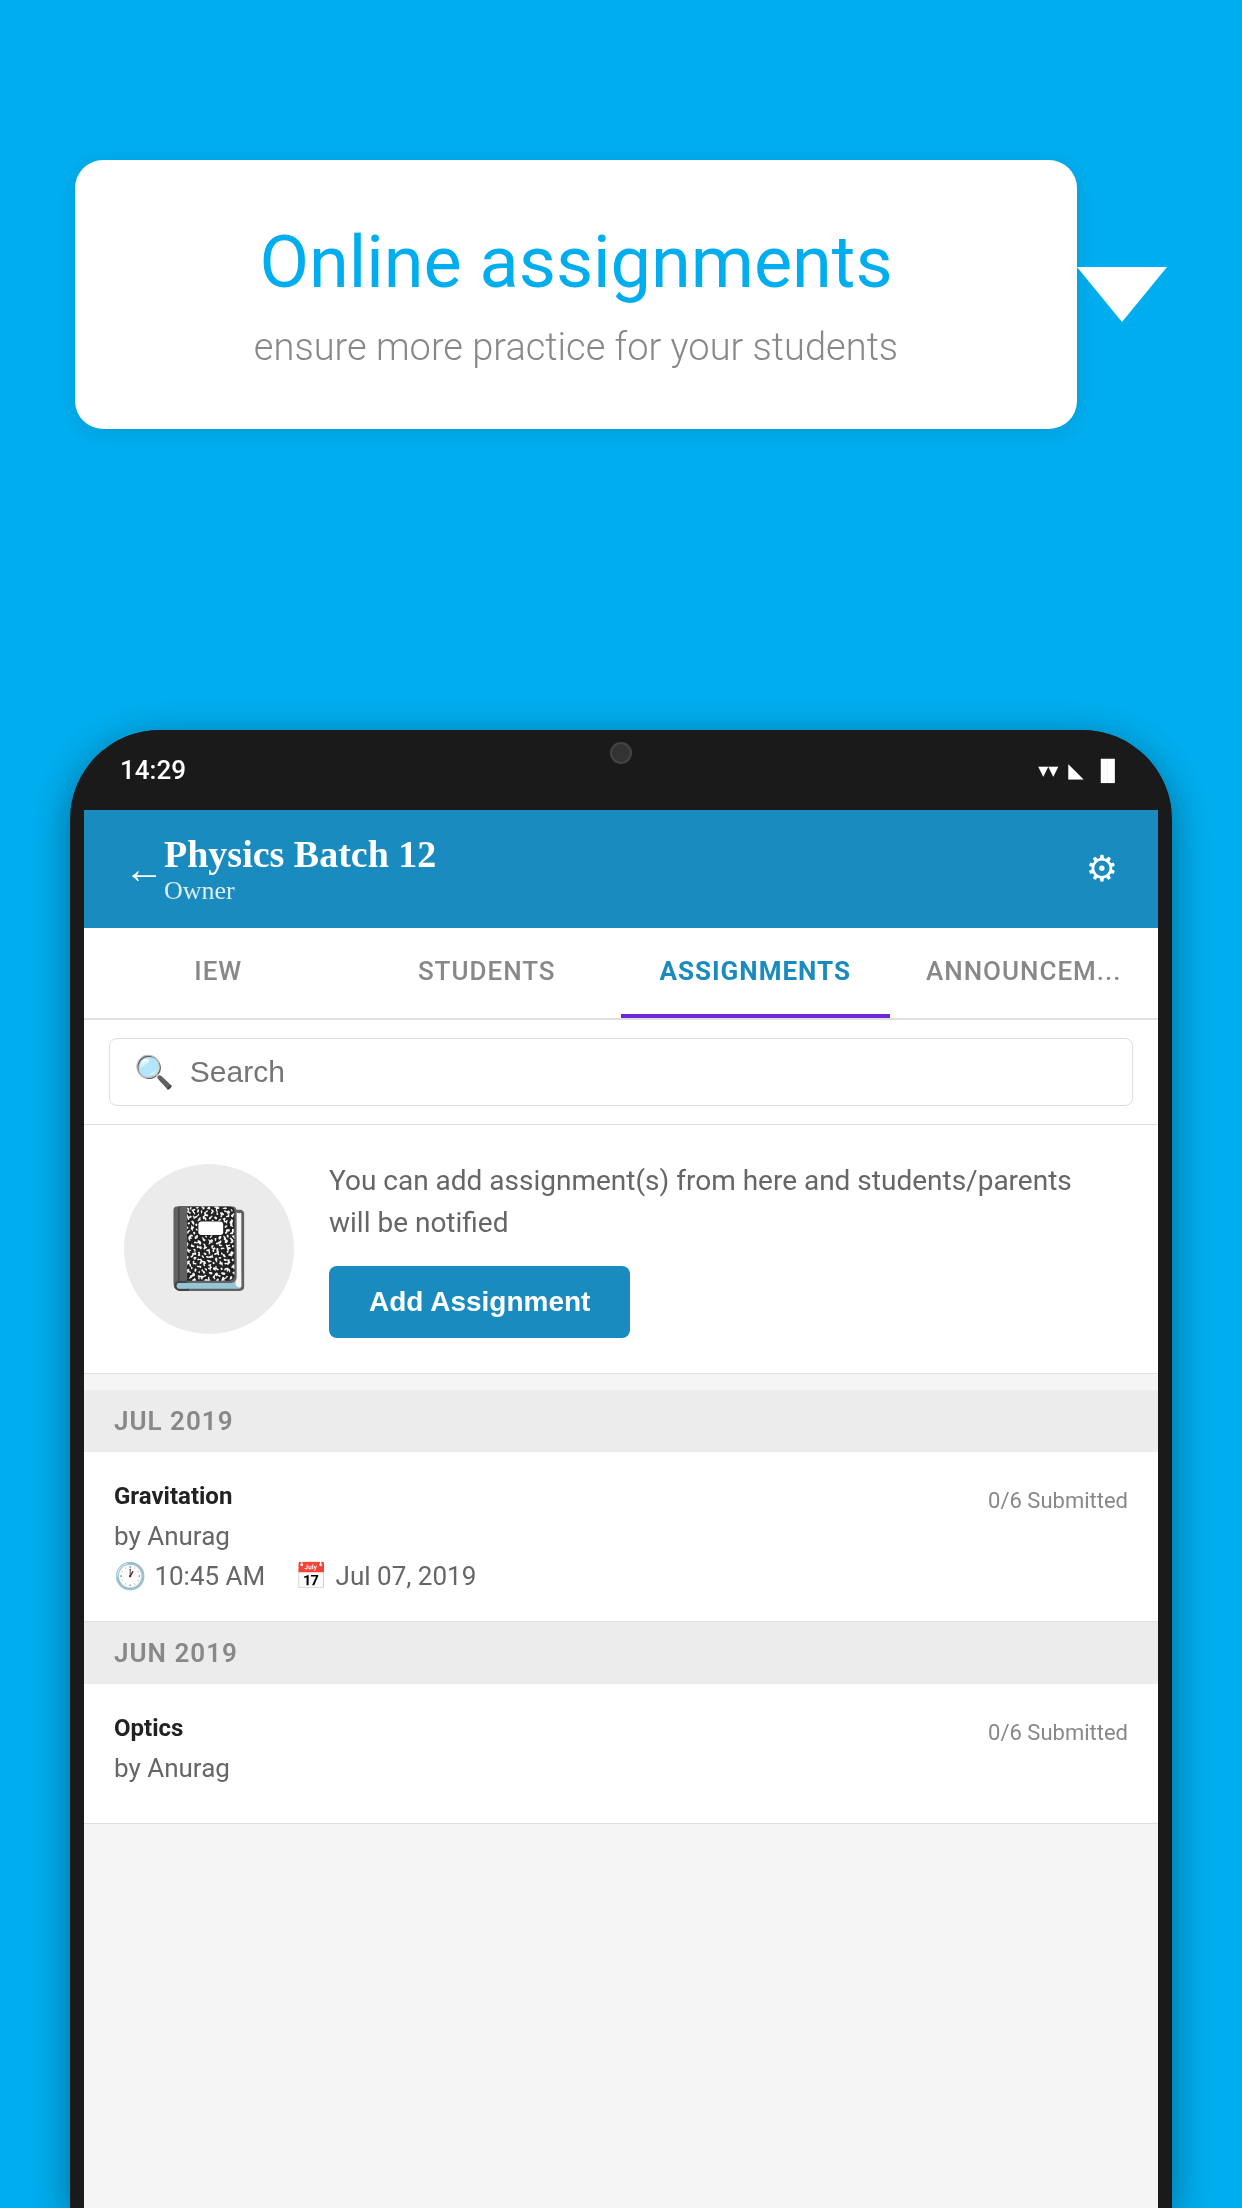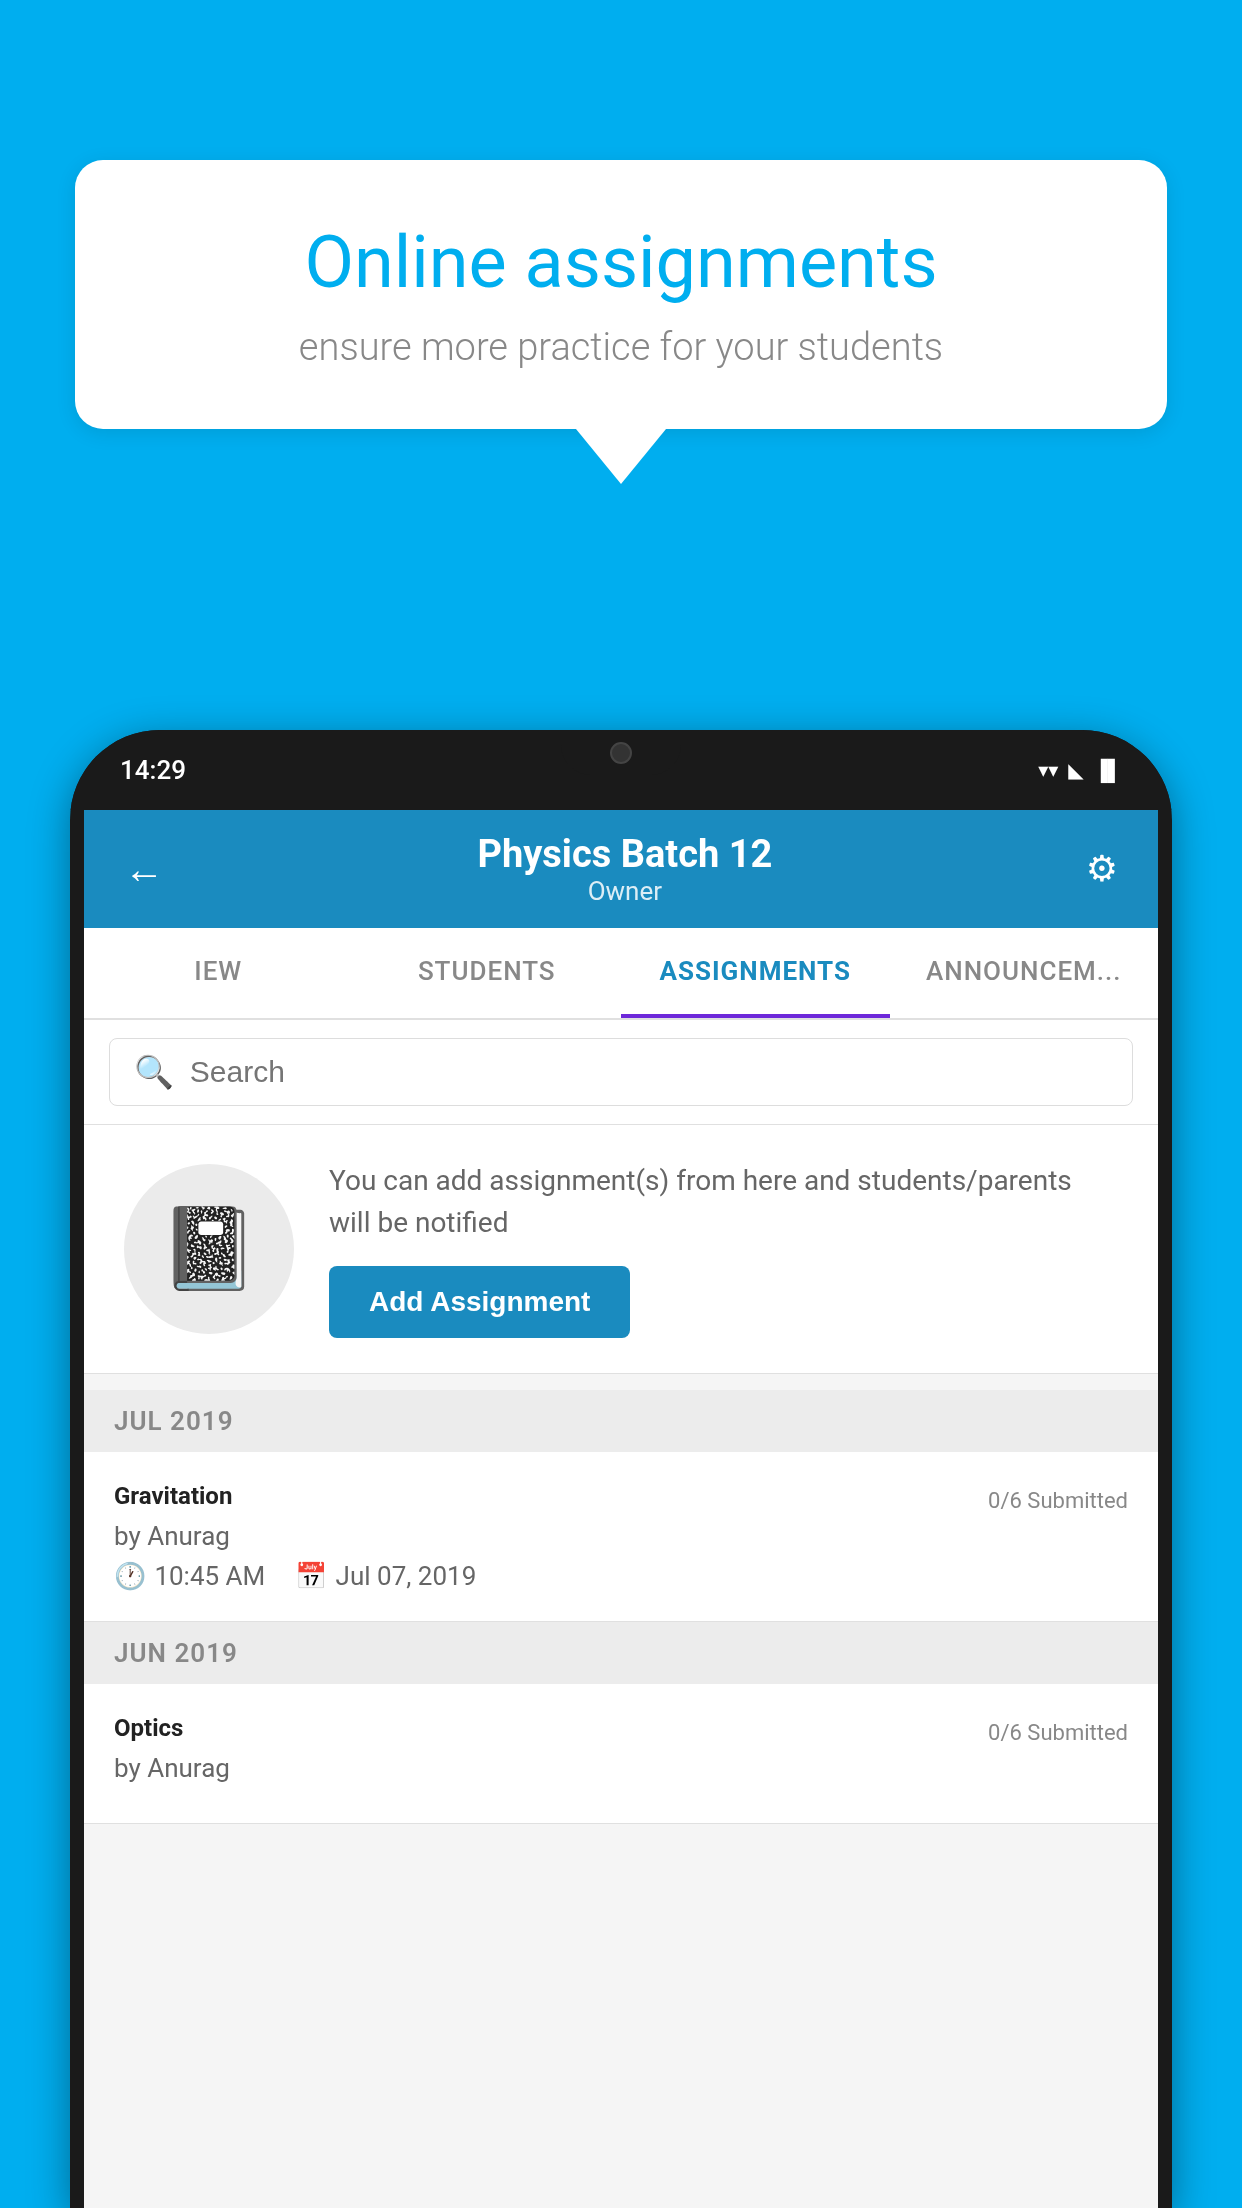--- a/index.html
+++ b/index.html
@@ -12,21 +12,21 @@
       position: relative;
     }
 
     
     .speech-bubble-container {
       position: absolute;
       top: 160px;
       left: 75px;
       right: 75px;
       display: flex;
-      flex-direction: column;
+      flex-direction: row;
       align-items: center;
     }
     .speech-bubble {
       background: white;
       border-radius: 28px;
       padding: 60px 70px;
       width: 100%;
       text-align: center;
       box-shadow: 0 4px 20px rgba(0,0,0,0.1);
     }
@@ -125,22 +125,22 @@
       display: flex;
       align-items: center;
       justify-content: space-between;
     }
     .back-btn {
       color: white;
       font-size: 40px;
       cursor: pointer;
     }
     .header-center {
-      text-align: center;
       flex: 1;
+      font-family: Liberation Serif, serif;
     }
     .header-title {
       color: white;
       font-size: 38px;
       font-weight: 700;
     }
     .header-subtitle {
       color: rgba(255,255,255,0.85);
       font-size: 26px;
       font-weight: 400;

